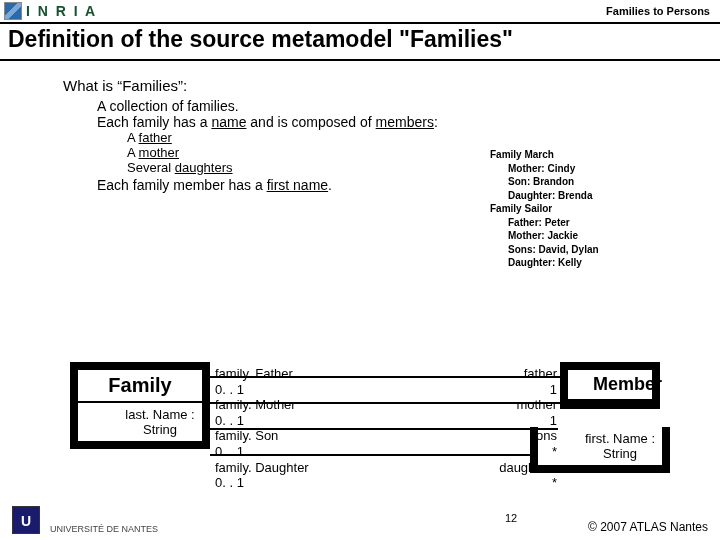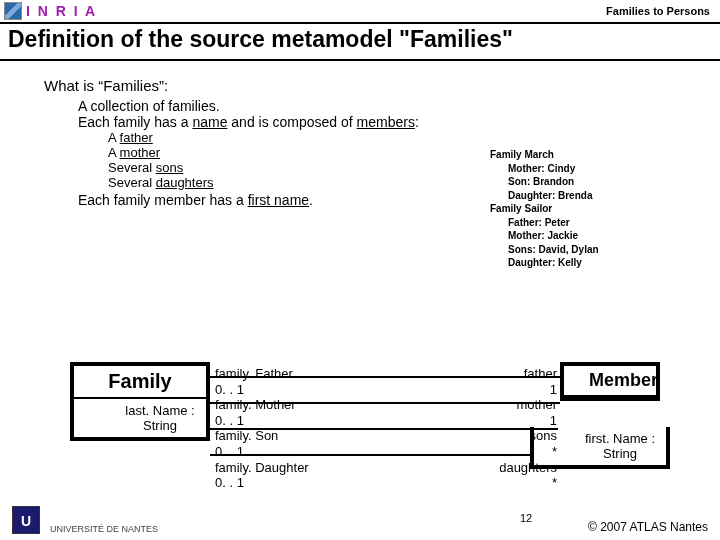--- a/index.html
+++ b/index.html
@@ -9,55 +9,55 @@
     background: #fff; color: #000;
     position: relative;
     overflow: hidden;
   }
   .topbar {
     display: flex; justify-content: space-between; align-items: center;
     padding: 2px 10px 0 4px;
   }
   .logo {
     display: flex; align-items: center; gap: 4px;
-    font-weight: bold; font-size: 14px; color: #a21caf;
+    font-weight: bold; font-size: 14px; color: #14532d;
     letter-spacing: 2px;
   }
   .logo .slash {
     display: inline-block; width: 18px; height: 18px;
     background: linear-gradient(135deg, #2a6aa8 40%, #7aa8d8 40% 60%, #2a6aa8 60%);
     border: 1px solid #888;
   }
   .hdr-right { font-size: 11px; font-weight: bold; }
   .rule1 { border-top: 2px solid #000; margin-top: 2px; }
   h1 {
     font-size: 23px; font-weight: bold;
     padding: 2px 8px 6px 8px;
   }
   .rule2 { border-top: 2px solid #000; }
-  .content { padding: 16px 32px 0 44px; font-size: 14px; }
+  .content { padding: 16px 32px 0 63px; font-size: 14px; }
   .q { font-size: 15px; margin-bottom: 4px; }
   .ind1 { margin-left: 34px; }
   .ind2 { margin-left: 64px; font-size: 13px; }
   .u { text-decoration: underline; }
   .example {
     position: absolute; right: 60px; top: 148px;
     font-size: 10px; font-weight: bold; line-height: 1.35;
     width: 170px;
   }
   .example .fam { }
   .example .attr { margin-left: 18px; }
   
   .uml {
     position: absolute; left: 70px; top: 362px;
     width: 590px; height: 120px;
     font-size: 14px;
   }
   .box {
-    position: absolute; border: 4px solid #000000; background: #fff;
+    position: absolute; border: 8px solid #000000; background: #fff;
     text-align: center;
   }
   .box .name { font-size: 20px; font-weight: bold; padding: 4px 8px; border-bottom: 2px solid #000; }
   .box .attr { font-size: 13px; padding: 4px 6px; margin-left: 40px; }
   #box-family { left: 0; top: 0; width: 140px; }
   #box-member { left: 490px; top: 0; width: 100px; }
   #box-member .name { font-size: 18px; padding-left: 25px; }
   #box-member2 { left: 460px; top: 65px; width: 140px; border-top: none; }
   .assoc {
     position: absolute; top: 4px; font-size: 13px; line-height: 1.2;
@@ -77,21 +77,21 @@
     width: 28px; height: 28px;
     background: linear-gradient(#1b1b6e,#1b1b6e);
     border: 1px solid #333;
     display: inline-block;
     color: #fff; font-size: 14px; text-align: center; line-height: 28px;
     font-weight: bold;
     margin-right: 6px;
     vertical-align: bottom;
   }
   .footer .left { display:flex; align-items:flex-end; gap:4px; font-size:9px; color:#444;}
-  .footer .pg { font-size: 11px; position:absolute; left:520px; bottom:10px;}
+  .footer .pg { font-size: 11px; position:absolute; left:505px; bottom:10px;}
 </style>
 </head>
 <body>
 
 <div class="topbar">
   <div class="logo">
     <span class="slash"></span>
     <span>I N R I A</span>
   </div>
   <div class="hdr-right">Families to Persons</div>
@@ -101,21 +101,20 @@
 <div class="rule2"></div>
 
 <div class="content">
   <div class="q">What is “Families”:</div>
   <div class="ind1">A collection of families.</div>
   <div class="ind1">
     <span>Each family has a </span><span class="u">name</span><span> and is composed of </span><span class="u">members</span><span>:</span>
   </div>
   <div class="ind2"><span>A </span><span class="u">father</span></div>
   <div class="ind2"><span>A </span><span class="u">mother</span></div>
-  <div class="ind2"><span>Several </span><span class="u">sons</span></div>
   <div class="ind2"><span>Several </span><span class="u">daughters</span></div>
   <div class="ind1" style="margin-top:2px;">
     <span>Each family member has a </span><span class="u">first name</span><span>.</span>
   </div>
 </div>
 
 <div class="example">
   <div class="fam">Family March</div>
   <div class="attr">Mother: Cindy</div>
   <div class="attr">Son: Brandon</div>

